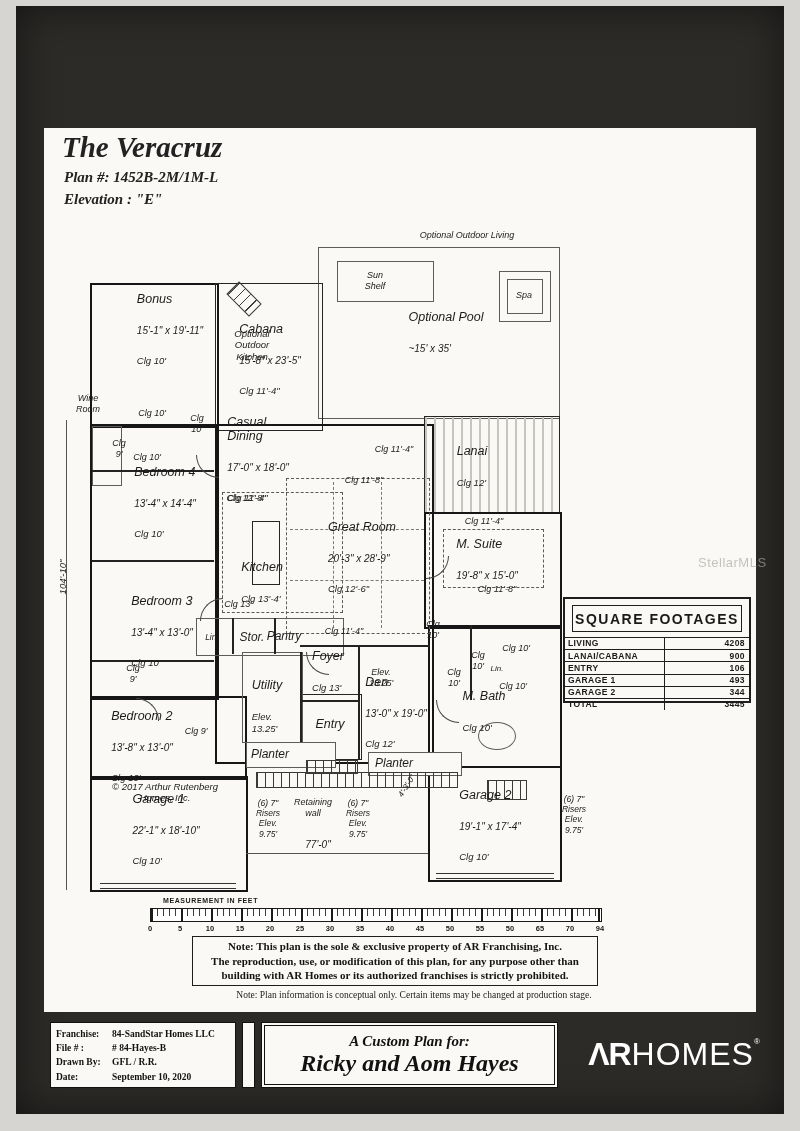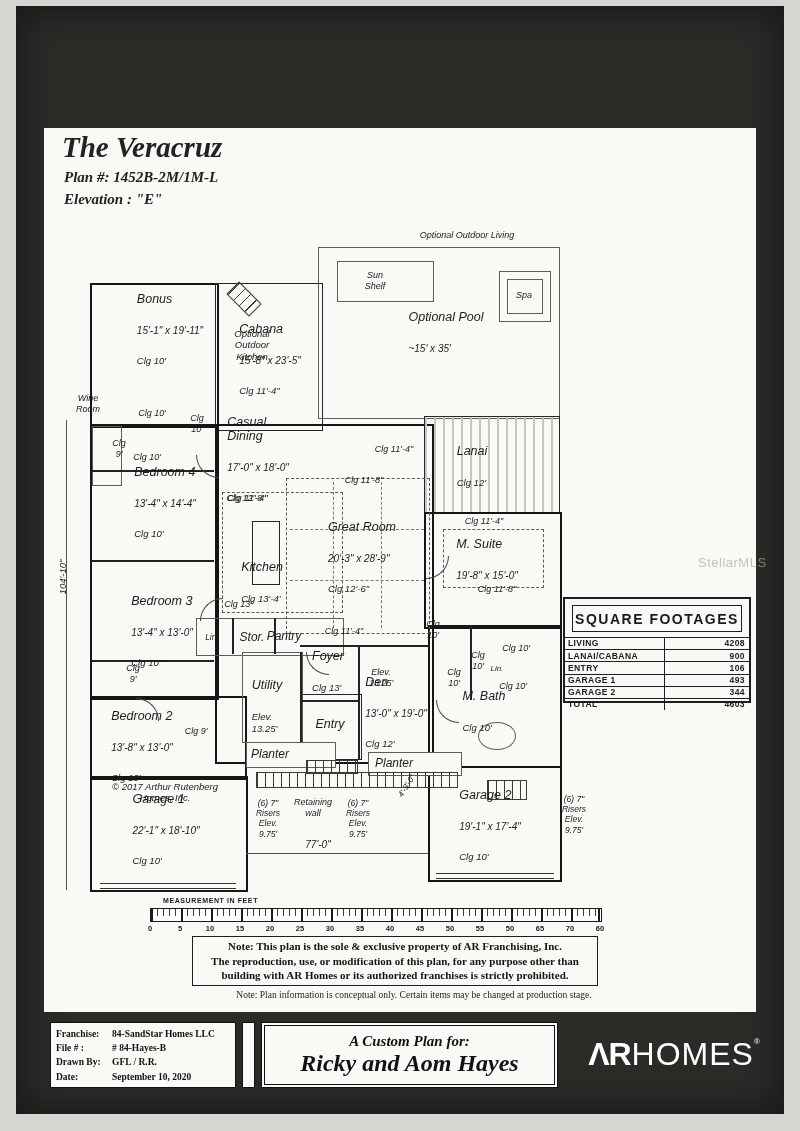--- a/index.html
+++ b/index.html
@@ -317,21 +317,21 @@
     <div class="sft-row">
       <span class="k">GARAGE 1</span>
       <span class="v">493</span>
     </div>
     <div class="sft-row">
       <span class="k">GARAGE 2</span>
       <span class="v">344</span>
     </div>
     <div class="sft-row">
       <span class="k">TOTAL</span>
-      <span class="v">4603</span>
+      <span class="v">3445</span>
     </div>
   </div>
 
   <div class="meas">MEASUREMENT IN FEET</div>
   <div class="ruler">
     <div class="bar">
       <div class="minor"></div>
       <i class="mt" style="left:0px;"></i>
         <i class="mt" style="left:30px;"></i>
         <i class="mt" style="left:60px;"></i>
@@ -357,21 +357,21 @@
     <span class="num" style="left:150px;">25</span>
     <span class="num" style="left:180px;">30</span>
     <span class="num" style="left:210px;">35</span>
     <span class="num" style="left:240px;">40</span>
     <span class="num" style="left:270px;">45</span>
     <span class="num" style="left:300px;">50</span>
     <span class="num" style="left:330px;">55</span>
     <span class="num" style="left:360px;">50</span>
     <span class="num" style="left:390px;">65</span>
     <span class="num" style="left:420px;">70</span>
-    <span class="num" style="left:450px;">60</span>
+    <span class="num" style="left:450px;">94</span>
   </div>
 
   <div class="notebox">Note: This plan is the sole &amp; exclusive property of AR Franchising, Inc.
 The reproduction, use, or modification of this plan, for any purpose other than
 building with AR Homes or its authorized franchises is strictly prohibited.</div>
   <div class="subnote">Note: Plan information is conceptual only. Certain items may be changed at production stage.</div>
 
   <div class="tb-left">
     <div class="tb-row">
       <span class="k">Franchise:</span>

